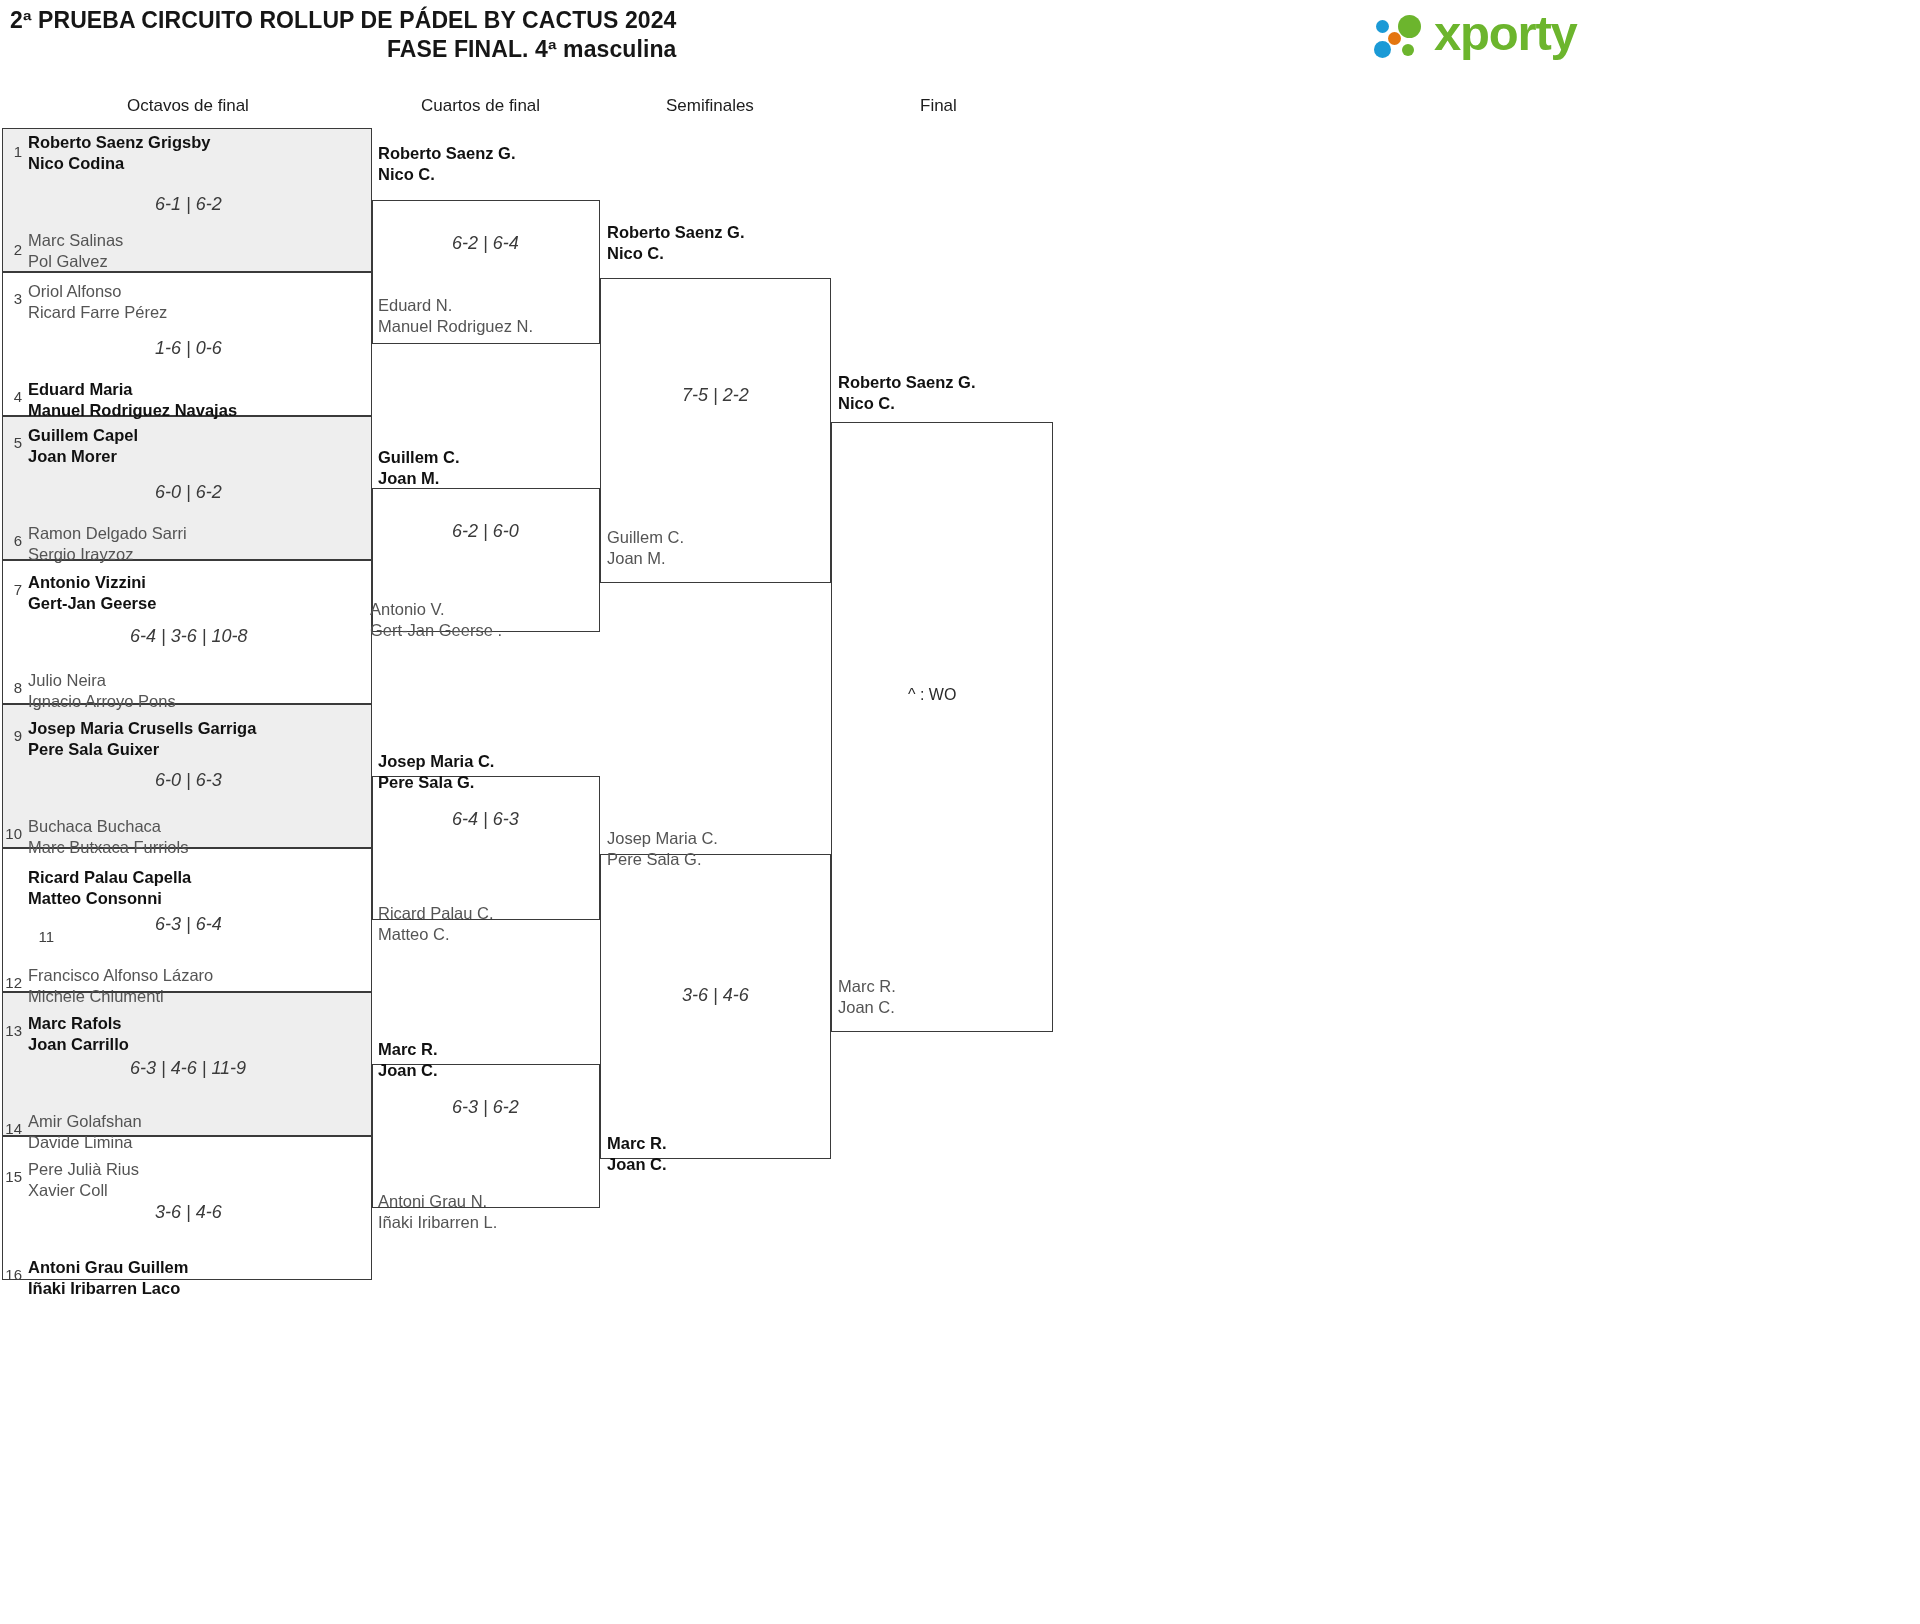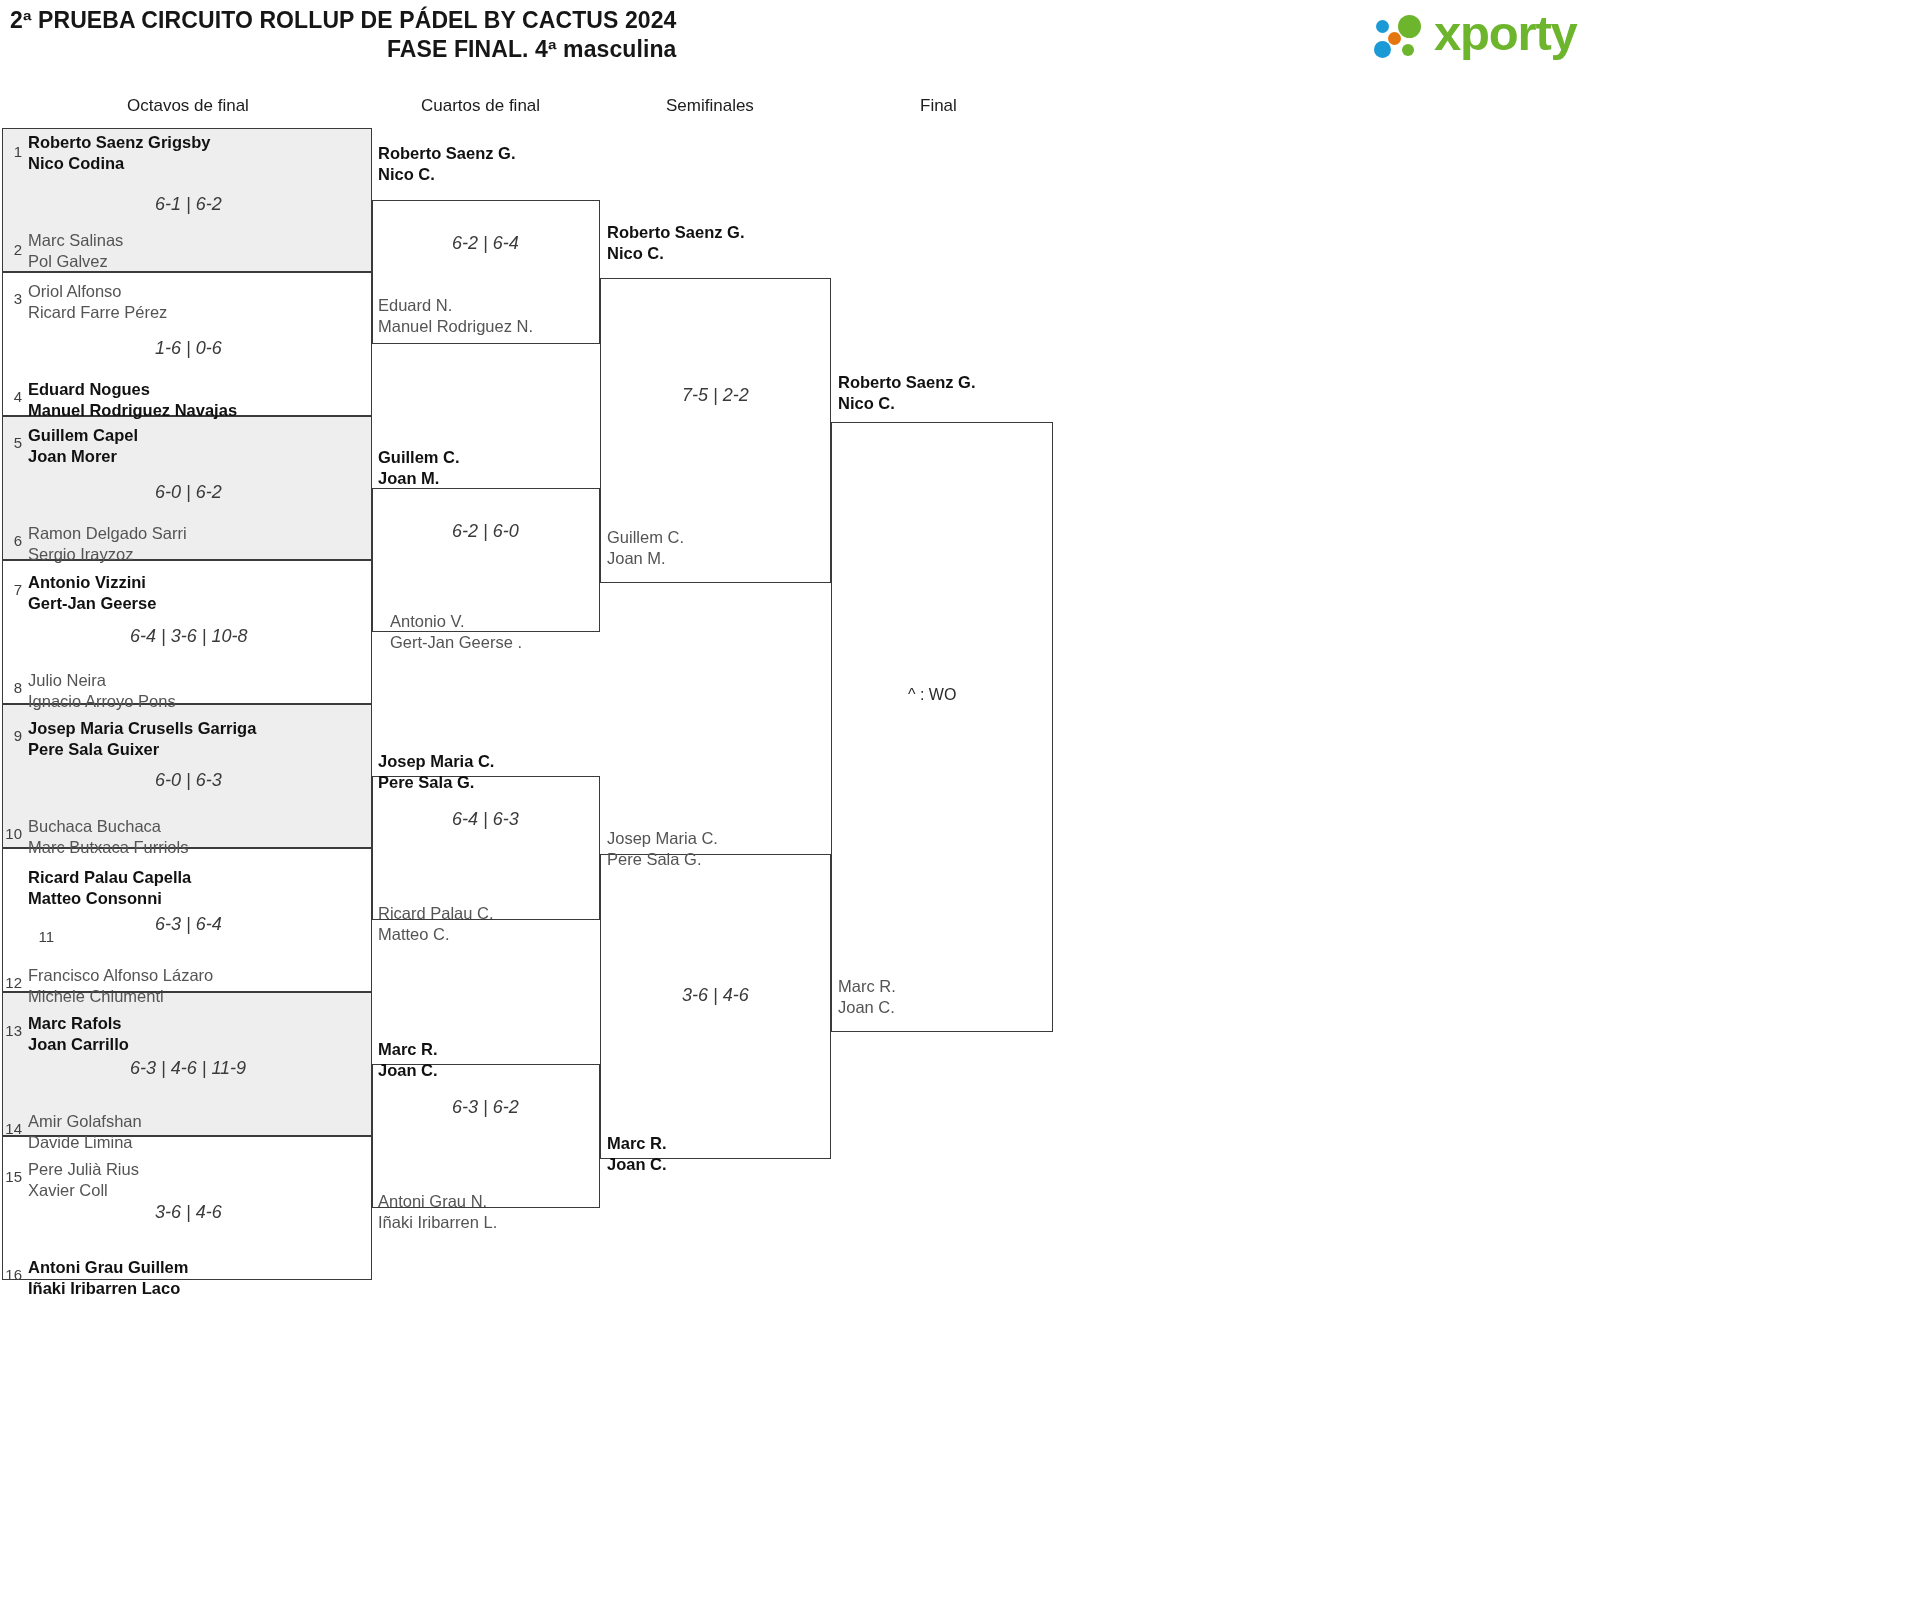--- a/index.html
+++ b/index.html
@@ -159,21 +159,21 @@
   </div>
   <div class="slot loser" style="left:28px; top:230px;">
     <span class="ln">Marc Salinas</span>
     <span class="ln">Pol Galvez</span>
   </div>
   <div class="slot loser" style="left:28px; top:281px;">
     <span class="ln">Oriol Alfonso</span>
     <span class="ln">Ricard Farre Pérez</span>
   </div>
   <div class="slot winner" style="left:28px; top:379px;">
-    <span class="ln">Eduard Nogues</span>
+    <span class="ln">Eduard Maria</span>
     <span class="ln">Manuel Rodriguez Navajas</span>
   </div>
   <div class="slot winner" style="left:28px; top:425px;">
     <span class="ln">Guillem Capel</span>
     <span class="ln">Joan Morer</span>
   </div>
   <div class="slot loser" style="left:28px; top:523px;">
     <span class="ln">Ramon Delgado Sarri</span>
     <span class="ln">Sergio Irayzoz</span>
   </div>
@@ -237,21 +237,21 @@
     <span class="ln">Nico C.</span>
   </div>
   <div class="slot loser" style="left:378px; top:295px;">
     <span class="ln">Eduard N.</span>
     <span class="ln">Manuel Rodriguez N.</span>
   </div>
   <div class="slot winner" style="left:378px; top:447px;">
     <span class="ln">Guillem C.</span>
     <span class="ln">Joan M.</span>
   </div>
-  <div class="slot loser" style="left:390px; top:599px;margin-top:12px;">
+  <div class="slot loser" style="left:370px; top:599px;">
     <span class="ln">Antonio V.</span>
     <span class="ln">Gert-Jan Geerse .</span>
   </div>
   <div class="slot winner" style="left:378px; top:751px;">
     <span class="ln">Josep Maria C.</span>
     <span class="ln">Pere Sala G.</span>
   </div>
   <div class="slot loser" style="left:378px; top:903px;">
     <span class="ln">Ricard Palau C.</span>
     <span class="ln">Matteo C.</span>

